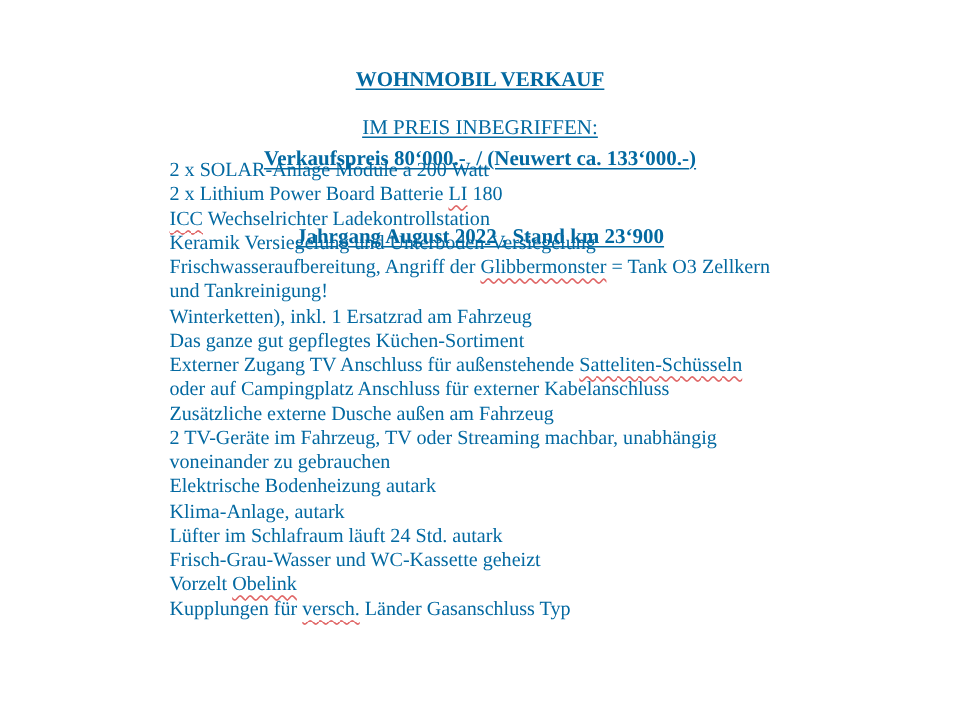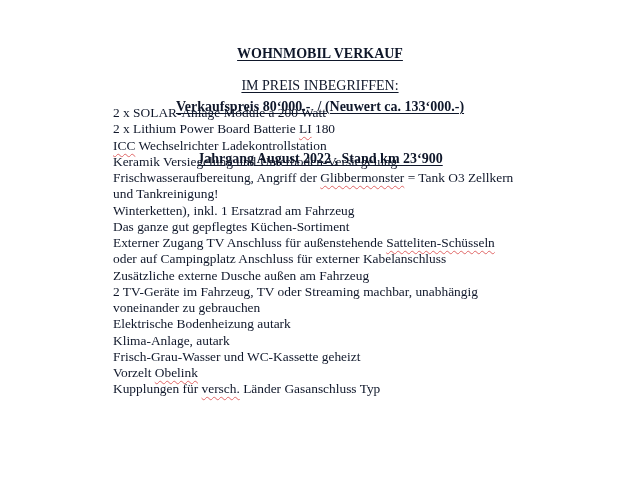--- a/index.html
+++ b/index.html
@@ -5,21 +5,21 @@
   html, body { margin: 0; padding: 0; }
   body {
     width: 640px; height: 480px;
     background: #ffffff;
     overflow: hidden;
   }
   .page {
     position: relative;
     width: 640px; height: 480px;
     font-family: "Liberation Serif", "DejaVu Serif", serif;
-    color: #0f172a;
+    color: #0369a1;
     background: #ffffff;
   }
   .doc-header {
     position: absolute;
     top: 10px; left: 0; width: 640px;
     text-align: center;
     font-weight: 700;
     font-size: 14px;
     line-height: 17.5px;
     white-space: pre;
@@ -76,18 +76,19 @@
       <div class="line"><span>und Tankreinigung!</span></div>
       <div class="line"><span>Winterketten), inkl. 1 Ersatzrad am Fahrzeug</span></div>
       <div class="line"><span>Das ganze gut gepflegtes Küchen-Sortiment</span></div>
       <div class="line"><span>Externer Zugang TV Anschluss für außenstehende </span><span class="err">Satteliten-Schüsseln</span></div>
       <div class="line"><span>oder auf Campingplatz Anschluss für externer Kabelanschluss</span></div>
       <div class="line"><span>Zusätzliche externe Dusche außen am Fahrzeug</span></div>
       <div class="line"><span>2 TV-Geräte im Fahrzeug, TV oder Streaming machbar, unabhängig</span></div>
       <div class="line"><span>voneinander zu gebrauchen</span></div>
       <div class="line"><span>Elektrische Bodenheizung autark</span></div>
       <div class="line"><span>Klima-Anlage, autark</span></div>
+      <div class="line"><span>Lüfter im Schlafraum läuft 24 Std. autark</span></div>
       <div class="line"><span>Frisch-Grau-Wasser und WC-Kassette geheizt</span></div>
       <div class="line"><span>Vorzelt </span><span class="err">Obelink</span></div>
       <div class="line"><span>Kupplungen für </span><span class="err">versch.</span><span> Länder Gasanschluss Typ</span></div>
     </div>
 
 </div>
 
 </body></html>

